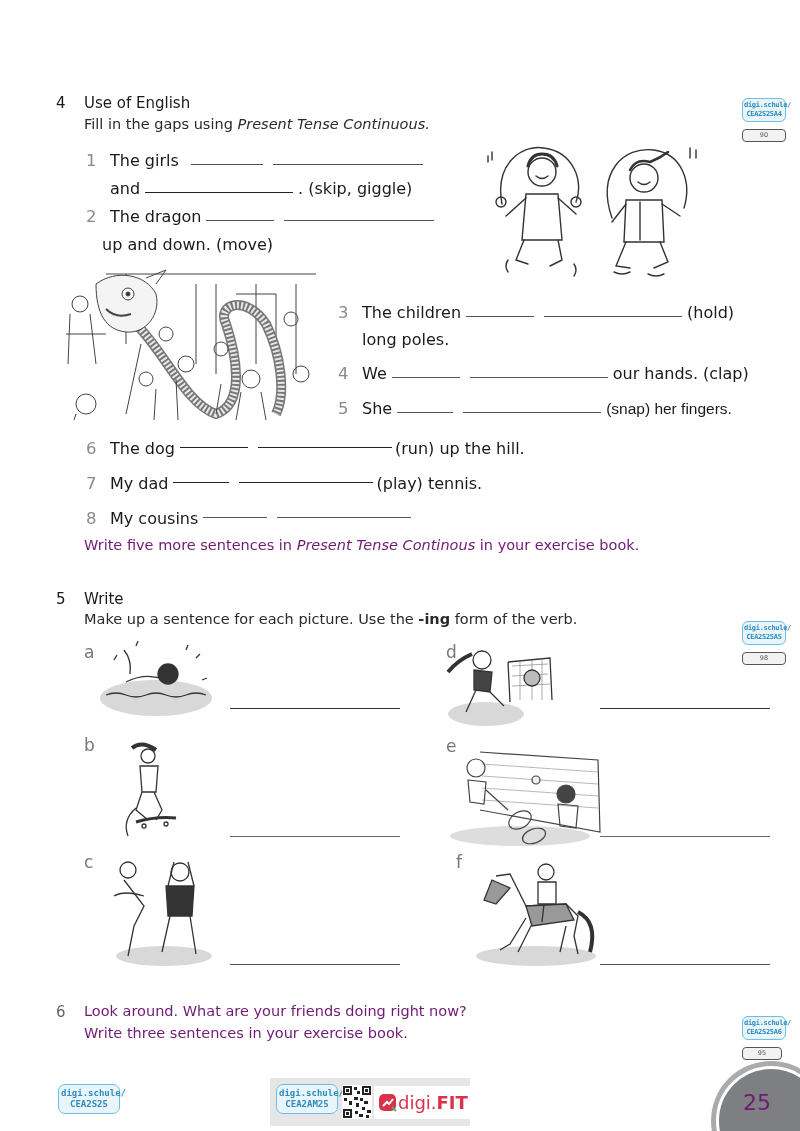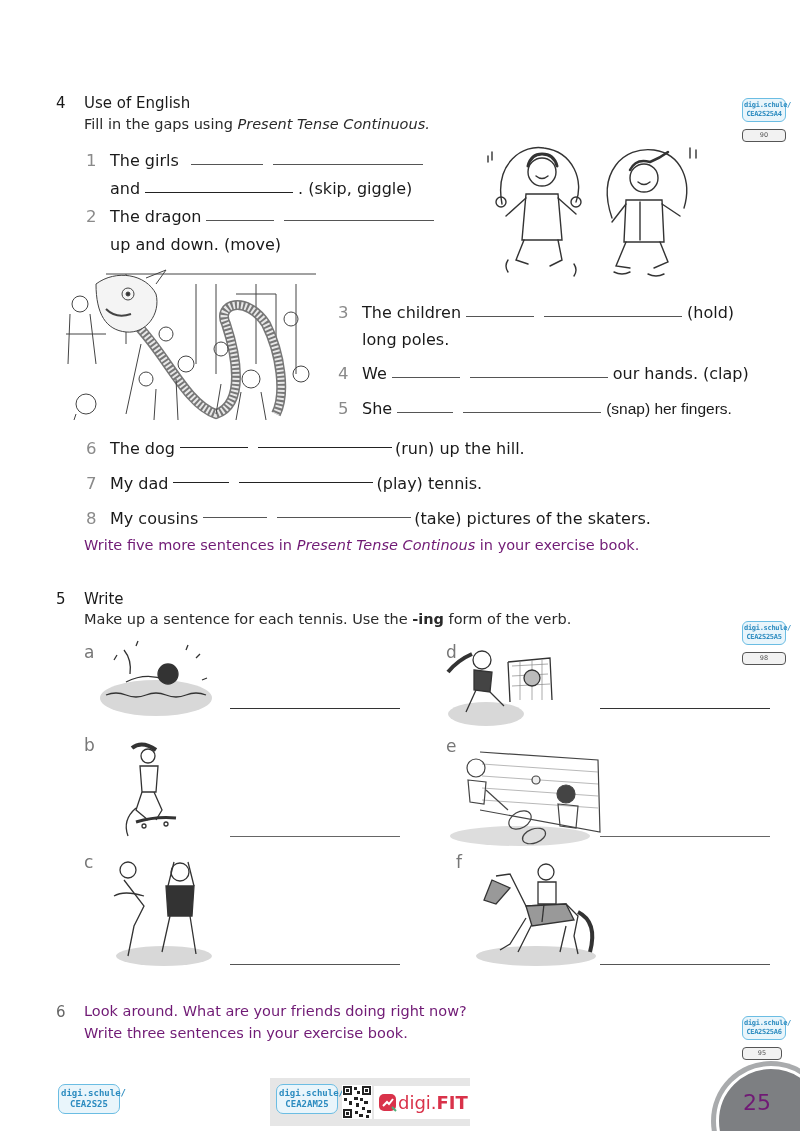--- a/index.html
+++ b/index.html
@@ -85,21 +85,21 @@
   <span class="gap dark" style="width:148px;"></span>
   <span>.  (skip, giggle)</span>
 </div>
 
 <div class="abs sent" style="left:86px;top:204px;height:22px;">
   <span class="n">2</span>
   <span>The dragon</span>
   <span class="gap" style="width:68px;"></span>
   <span class="gap" style="width:150px;"></span>
 </div>
-<div class="abs sent" style="left:110px;top:232px;height:22px;">
+<div class="abs sent" style="left:102px;top:232px;height:22px;">
   <span>up and down. (move)</span>
 </div>
 
 <svg class="illus" style="left:484px;top:142px;" width="216" height="140" viewBox="0 0 216 140">
   <g fill="none" stroke="#333" stroke-width="1.4" stroke-linecap="round">
 
     <path d="M18 62 C 10 20, 40 2, 60 6 C 90 10, 100 40, 92 60"></path>
 
     <circle cx="58" cy="30" r="14"></circle>
     <path d="M44 24 q3 -12 14 -12 q12 0 15 12" stroke-width="3"></path>
@@ -205,31 +205,30 @@
   <span class="gap dark" style="width:56px;margin-bottom:10px;"></span>
   <span class="gap dark" style="width:134px;margin-bottom:10px;margin-right:3px;"></span>
   <span>(play) tennis.</span>
 </div>
 
 <div class="abs sent" style="left:86px;top:506px;height:22px;">
   <span class="n">8</span>
   <span>My cousins</span>
   <span class="gap" style="width:64px;margin-bottom:10px;"></span>
   <span class="gap" style="width:134px;margin-bottom:10px;margin-right:3px;"></span>
-  <span>(take) pictures of the skaters.</span>
 </div>
 
 <div class="abs ex-instr grey" style="left:84px;top:537px;">
   <span>Write five more sentences in </span><i>Present Tense Continous</i><span> in your exercise book.</span>
 </div>
 
 <div class="abs ex-num" style="left:56px;top:590px;">5</div>
 <div class="abs ex-title" style="left:84px;top:590px;">Write</div>
 <div class="abs ex-instr" style="left:84px;top:611px;">
-  <span>Make up a sentence for each tennis. Use the </span><b>-ing</b><span> form of the verb.</span>
+  <span>Make up a sentence for each picture. Use the </span><b>-ing</b><span> form of the verb.</span>
 </div>
 
 <div class="badge" style="left:742px;top:621px;width:44px;">
   <div>digi.schule/</div>
   <div>CEA2S25A5</div>
 </div>
 <div class="count" style="left:742px;top:652px;width:44px;">98</div>
 
 <div class="abs plabel" style="left:84px;top:642px;">a</div>
 <div class="abs plabel" style="left:84px;top:735px;">b</div>

